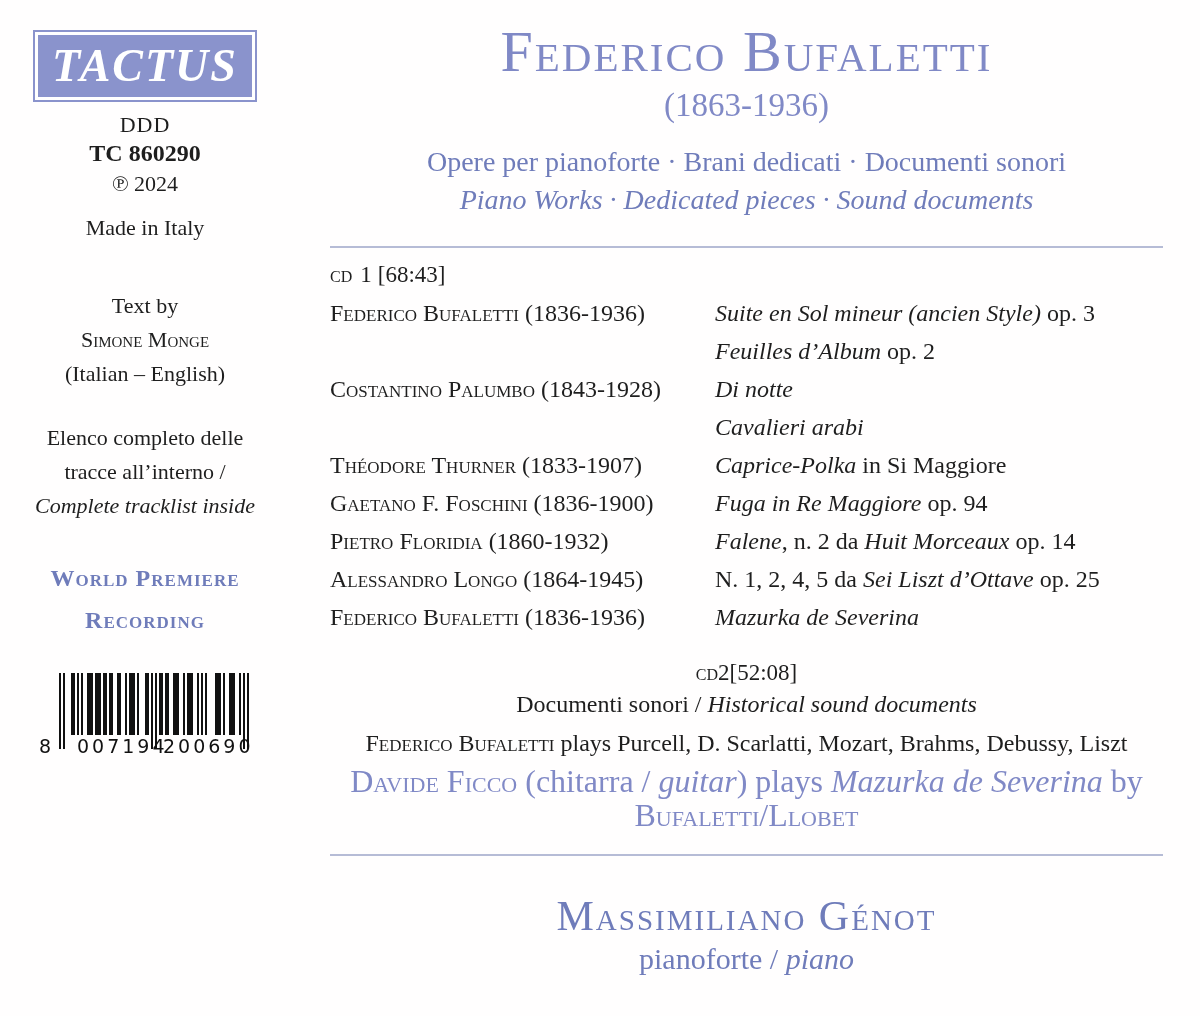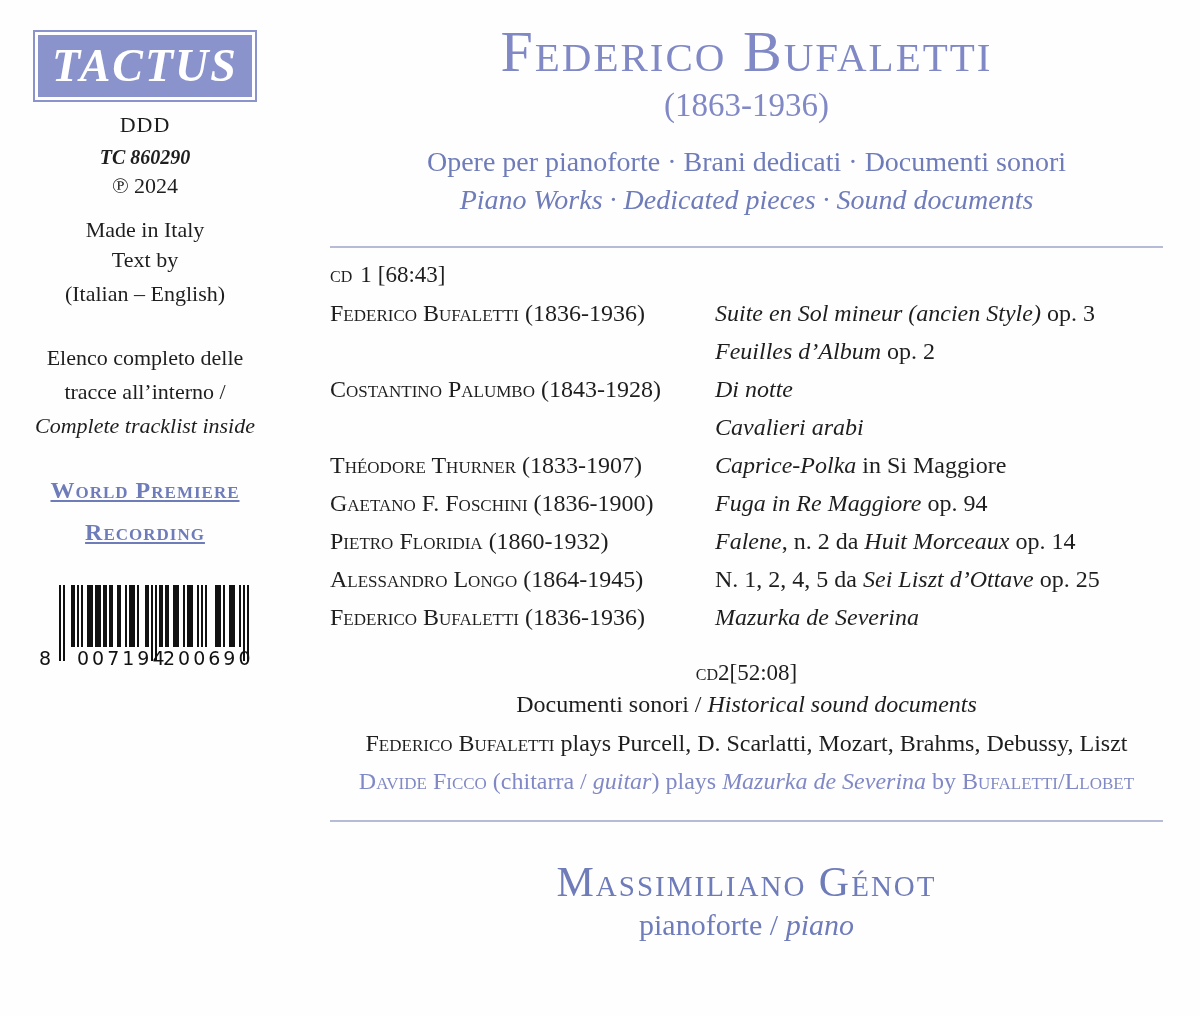--- a/index.html
+++ b/index.html
@@ -11,27 +11,27 @@
   .i{font-style:italic;}
   .sc{font-variant:small-caps;}
   .sc-all{text-transform:lowercase;font-variant:small-caps;}
 
   
   #sidebar{position:absolute;left:0;top:0;width:290px;text-align:center;font-size:22px;}
   .logo{width:214px;margin:30px auto 0;border:2px solid var(--logo);padding:3px;background:#fff;}
   .logo-inner{background:var(--logo);color:#ffffff;font-style:italic;font-weight:700;
               font-size:46px;line-height:62px;letter-spacing:2px;}
   .fmt{margin-top:10px;letter-spacing:1px;}
-  .cat{font-weight:bold;font-size:20px;margin-top:8px;font-style:italic;}
+  .cat{font-weight:bold;font-size:24px;margin-top:2px;}
   .pline{margin-top:4px;}
   .made{margin-top:18px;}
-  .sideblock{line-height:34px;}
+  .sideblock{margin-top:48px;line-height:34px;}
   .sideblock2{margin-top:30px;line-height:34px;}
-  .premiere{margin-top:26px;line-height:42px;color:var(--accent);font-weight:600;
-            font-size:24px;font-variant:small-caps;letter-spacing:1px;text-decoration:underline;}
+  .premiere{margin-top:34px;line-height:42px;color:var(--accent);font-weight:600;
+            font-size:24px;font-variant:small-caps;letter-spacing:1px;}
   
   .barcode{position:relative;width:208px;height:92px;margin:32px auto 0;}
   .bars{position:absolute;left:18px;top:0;display:flex;align-items:flex-start;}
   .bar{width:2px;flex:0 0 2px;}
   .bar.d{background:#111;}
   .bdigits span{position:absolute;top:62px;font-family:"DejaVu Sans","Liberation Sans",sans-serif;
                 font-size:19px;letter-spacing:3px;color:#111;}
   .bd-first{left:-2px;}
   .bd-g1{left:36px;}
   .bd-g2{left:122px;}
@@ -46,21 +46,21 @@
   .rule{height:0;border-top:2px solid var(--rule);margin-top:30px;}
   .cdhead{margin-top:14px;text-align:left;font-size:23px;}
   .cdhead .num{margin:0 6px 0 8px;}
   .list{margin-top:6px;font-size:24px;}
   .entry{display:grid;grid-template-columns:385px 1fr;}
   .ename{line-height:38px;}
   .work{line-height:38px;}
   .cdhead2{margin-top:24px;text-align:center;font-size:23px;}
   .cd2sub{margin-top:2px;text-align:center;font-size:24px;line-height:32px;}
   .cd2line1{margin-top:6px;font-size:24px;text-align:center;line-height:34px;}
-  .cd2line2{margin-top:4px;font-size:24px;text-align:center;line-height:34px;color:var(--accent-light);}
+  .cd2line2{margin-top:4px;font-size:32px;text-align:center;line-height:34px;color:var(--accent-light);}
   .rule2{height:0;border-top:2px solid var(--rule);margin-top:22px;}
   .footer-name{margin-top:36px;text-align:center;font-size:42px;letter-spacing:2px;
                font-variant:small-caps;color:var(--accent);}
   .footer-instr{margin-top:2px;text-align:center;font-size:30px;color:var(--accent);}
 </style>
 </head>
 <body>
 
 <div class="page" style="--accent: #6f7cba; --accent-light: #8089c6; --logo: #8a93cc; --rule: #b6bcd6; --ink: #1e1e1e;">
 
@@ -68,20 +68,21 @@
     <div class="logo">
       <div class="logo-inner">TACTUS</div>
     </div>
     <div class="fmt">DDD</div>
     <div class="cat">TC 860290</div>
     <div class="pline">℗ 2024</div>
     <div class="made">Made in Italy</div>
 
     <div class="sideblock">
       <div>Text by</div>
+      <div class="sc">Simone Monge</div>
       <div>(Italian – English)</div>
     </div>
 
     <div class="sideblock2">
       <div>Elenco completo delle</div>
       <div>tracce all’interno /</div>
       <div class="i">Complete tracklist inside</div>
     </div>
 
     <div class="premiere">

